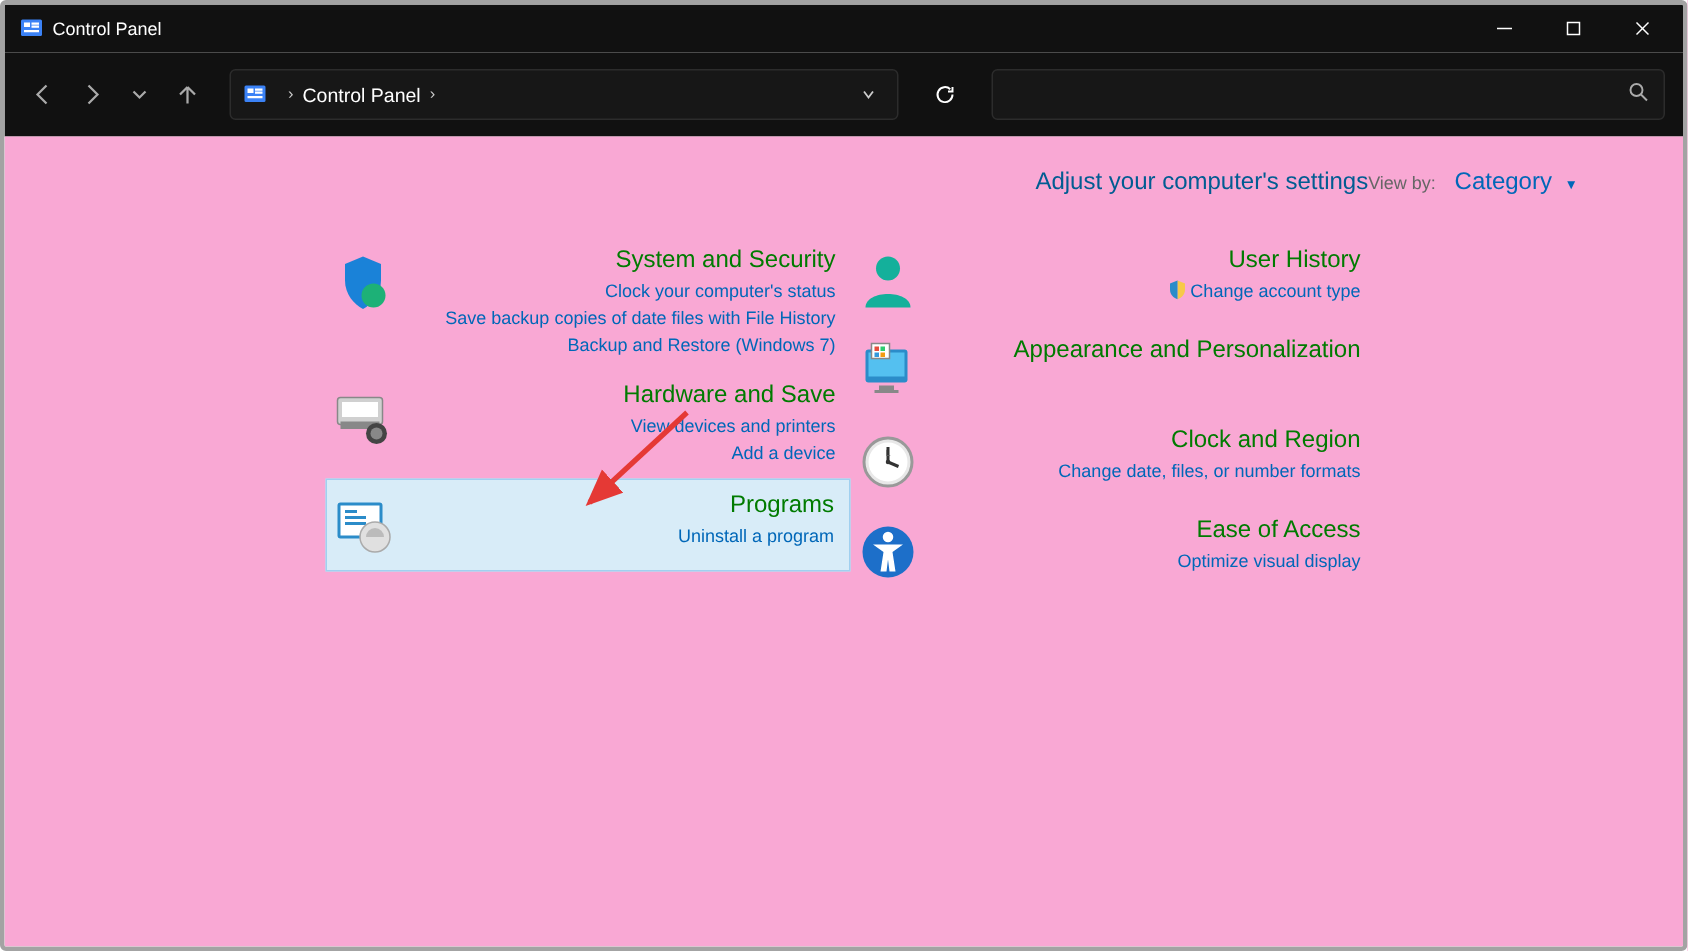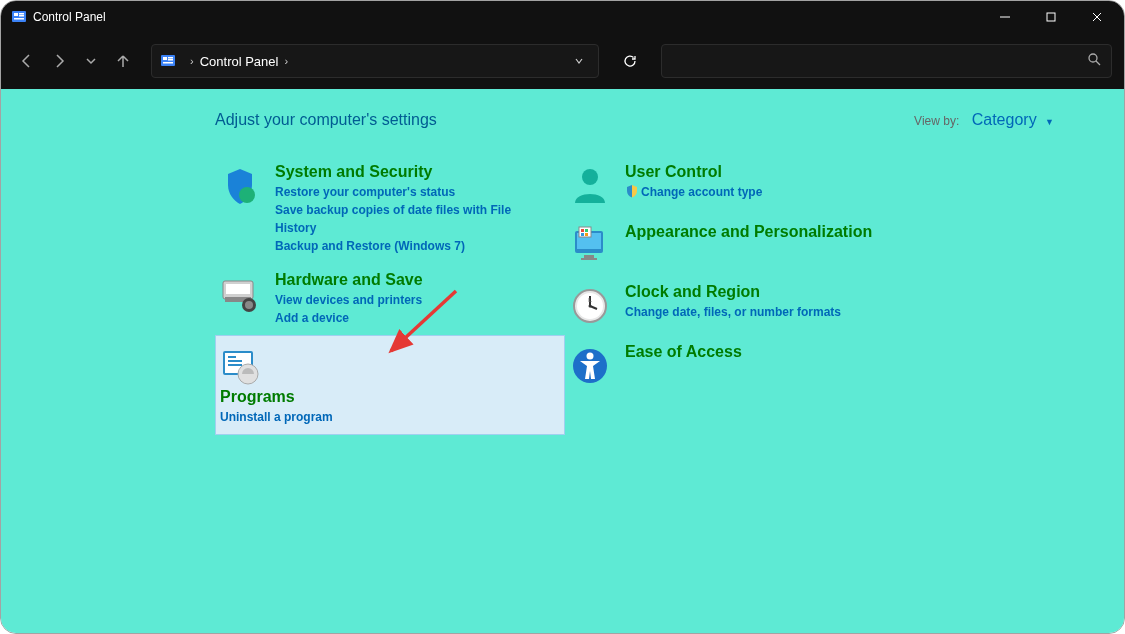--- a/index.html
+++ b/index.html
@@ -1,44 +1,44 @@
 <!DOCTYPE html>
 <html><head>
   <meta charset="utf-8">
   <style>
     * { margin: 0; padding: 0; box-sizing: border-box; font-family: "Segoe UI", Tahoma, sans-serif; }
     body { width: 1125px; height: 634px; overflow: hidden; background: #ffffff; }
-    .window { width: 100%; height: 100%; display: flex; flex-direction: column; border: 1px solid #a3a3a3; border-radius: 16px; overflow: hidden; }
+    .window { width: 100%; height: 100%; display: flex; flex-direction: column; border: 3px solid #a3a3a3; border-radius: 4px; overflow: hidden; }
     .titlebar { background: #111111; height: 32px; display: flex; align-items: center; padding: 0 4px; color: #ffffff; }
     .title-icon { width: 16px; height: 16px; margin: 0 6px; }
     .title-text { font-size: 12px; flex: 1; }
     .win-btns { display: flex; gap: 0; }
     .win-btn { width: 46px; height: 32px; display: flex; align-items: center; justify-content: center; color: #ffffff; }
     .win-btn svg { width: 12px; height: 12px; }
     .toolbar { background: #111111; height: 56px; display: flex; align-items: center; padding: 0 12px; gap: 8px; }
     .nav-btns { display: flex; align-items: center; gap: 4px; margin-right: 6px; }
     .nav-btn { width: 28px; height: 28px; display: flex; align-items: center; justify-content: center; color: #aaaaaa; }
     .address-bar { flex: 1; max-width: 560px; height: 34px; background: #171717; border: 1px solid #2c2c2c; border-radius: 4px; display: flex; align-items: center; padding: 0 8px; color: #ffffff; font-size: 13px; }
     .addr-icon { width: 16px; height: 16px; margin-right: 8px; }
     .addr-chev { margin: 0 6px; color: #ccc; font-size: 11px; }
     .addr-flex { flex: 1; }
     .addr-right-chev { color: #aaa; margin-right: 6px; }
     .refresh-btn { width: 34px; height: 34px; display: flex; align-items: center; justify-content: center; color: #ffffff; margin: 0 6px; }
     .search-bar { flex: 1; height: 34px; background: #171717; border: 1px solid #2c2c2c; border-radius: 4px; display: flex; align-items: center; padding: 0 10px; }
     .search-icon { color: #aaaaaa; margin-left: auto; }
-    .content { flex: 1; background: #5eead4; padding: 22px 40px 16px 40px; overflow: auto; }
+    .content { flex: 1; background: #f9a8d4; padding: 22px 40px 16px 40px; overflow: auto; text-align: right; }
     .header-row { display: flex; align-items: center; margin-left: 174px; margin-right: 30px; margin-bottom: 26px; }
     .page-title { font-size: 16px; color: #015c92; font-weight: 400; flex: 1; }
     .view-by { font-size: 12px; color: #666; }
     .view-val { color: #0067b8; margin-left: 8px; }
     .view-caret { font-size: 9px; color: #0067b8; margin-left: 4px; }
     .categories { display: flex; margin-left: 174px; gap: 0; }
     .col { width: 350px; }
-    .cat { display: flex; padding: 8px 10px 8px 4px; position: relative; font-weight: bold; }
-    .cat.highlighted { background: #d8ecf8; border: 1px solid #a0d0f0; flex-direction: column; }
+    .cat { display: flex; padding: 8px 10px 8px 4px; position: relative; }
+    .cat.highlighted { background: #d8ecf8; border: 1px solid #a0d0f0; }
     .cat-icon { width: 42px; height: 42px; flex-shrink: 0; margin-right: 14px; margin-top: 2px; display: flex; align-items: flex-start; justify-content: center; }
     .cat-body { flex: 1; }
     .cat-title { font-size: 16px; color: #007b00; margin-bottom: 2px; }
     .cat-link { font-size: 12px; color: #0067b8; display: block; line-height: 1.5; }
     .shield-mini { display: inline-block; width: 14px; height: 14px; vertical-align: -2px; margin-right: 2px; }
     .arrow-annotation { position: absolute; pointer-events: none; }
   </style>
 </head>
 <body>
 
@@ -142,21 +142,21 @@
       <div class="col" id="col1">
           <div class="cat">
             <div class="cat-icon">
               <svg viewBox="0 0 42 42">
                 <path d="M21 4 L33 9 L33 20 C33 29 27 36 21 39 C15 36 9 29 9 20 L9 9 Z" fill="#1a82d8"></path>
                 <circle cx="28" cy="30" r="8" fill="#1db177"></circle>
               </svg>
             </div>
             <div class="cat-body">
               <div class="cat-title">System and Security</div>
-              <a class="cat-link">Restore your computer's status</a>
+              <a class="cat-link">Clock your computer's status</a>
               <a class="cat-link">Save backup copies of date files with File History</a>
               <a class="cat-link">Backup and Restore (Windows 7)</a>
             </div>
           </div>
           <div class="cat">
             <div class="cat-icon">
               <svg viewBox="0 0 42 42">
                 <rect x="4" y="8" width="30" height="18" rx="2" fill="#d0d0d0" stroke="#888"></rect>
                 <rect x="7" y="11" width="24" height="10" fill="#fff"></rect>
                 <rect x="6" y="24" width="26" height="5" fill="#888"></rect>
@@ -197,21 +197,21 @@
         </div>
       <div class="col" id="col2">
           <div class="cat">
             <div class="cat-icon">
               <svg viewBox="0 0 42 42">
                 <circle cx="21" cy="12" r="8" fill="#14b09b"></circle>
                 <path d="M6 38 C6 26 36 26 36 38 Z" fill="#14b09b"></path>
               </svg>
             </div>
             <div class="cat-body">
-              <div class="cat-title">User Control</div>
+              <div class="cat-title">User History</div>
               <a class="cat-link"><span class="shield-mini"><svg viewBox="0 0 14 14">
                     <path d="M7 1 L12 3 L12 7 C12 10 10 12.5 7 13.5 L7 1 Z" fill="#f7c948"></path>
                     <path d="M7 1 L2 3 L2 7 C2 10 4 12.5 7 13.5 L7 1 Z" fill="#2b8cc9"></path>
                   </svg></span>Change account type</a>
             </div>
           </div>
           <div class="cat">
             <div class="cat-icon">
               <svg viewBox="0 0 42 42">
                 <rect x="6" y="6" width="28" height="22" rx="2" fill="#2b8cc9"></rect>
@@ -248,18 +248,19 @@
           <div class="cat">
             <div class="cat-icon">
               <svg viewBox="0 0 42 42">
                 <circle cx="21" cy="21" r="17" fill="#1d6fc9"></circle>
                 <circle cx="21" cy="11" r="3.5" fill="#fff"></circle>
                 <path d="M11 16 L31 16 L24 21 L26 34 L22 34 L21 26 L20 34 L16 34 L18 21 Z" fill="#fff"></path>
               </svg>
             </div>
             <div class="cat-body">
               <div class="cat-title">Ease of Access</div>
+              <a class="cat-link">Optimize visual display</a>
             </div>
           </div>
         </div>
     </div>
   </div>
 </div>
 
 </body></html>

